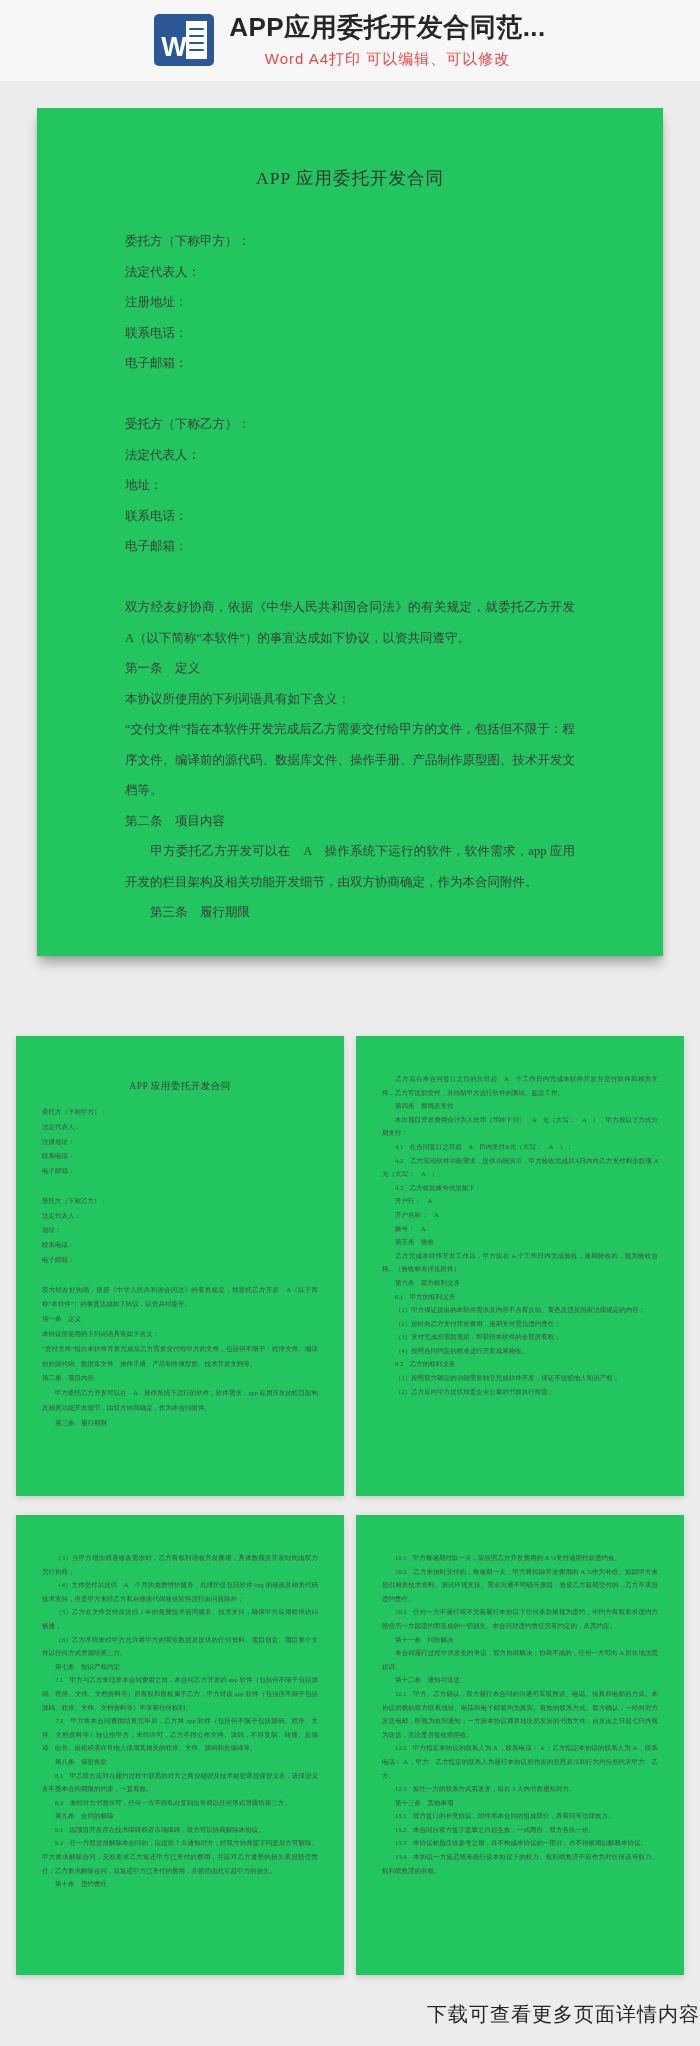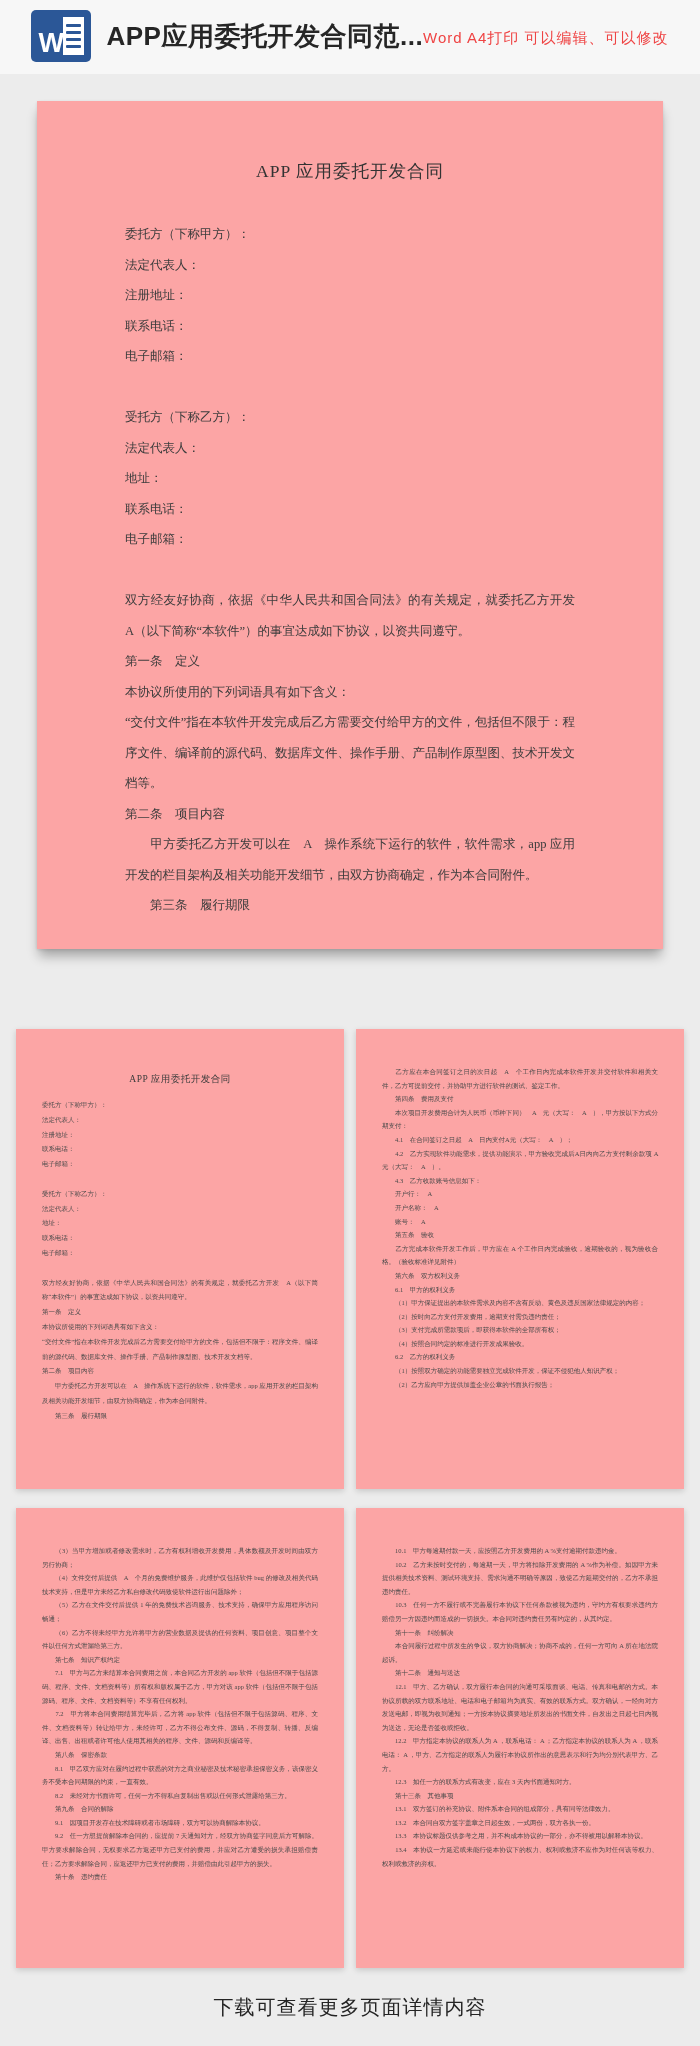--- a/index.html
+++ b/index.html
@@ -31,34 +31,34 @@
     font:bold 27px/1 "Liberation Sans",sans-serif;
   }
   .icon-doc{
     position:absolute;right:7px;top:7px;
     width:21px;height:38px;
     background:#fff;
     display:flex;flex-direction:column;justify-content:space-evenly;
     padding:3px;box-sizing:border-box;
   }
   .icon-doc i{height:2.5px;background:#2b5797;border-radius:1px;}
-  .head-text{display:flex;flex-direction:row;align-items:center;}
+  .head-text{display:flex;flex-direction:column;align-items:center;}
   .file-title{
     margin:0;
     font-size:26px;font-weight:bold;color:#262626;
     letter-spacing:0.5px;
   }
   .file-subtitle{
     margin-top:5px;
     font-size:15px;color:#ef4444;letter-spacing:1px;
   }
   
   .doc-font{font-family:"Liberation Serif","DejaVu Serif",serif;color:#3c3c3c;}
   .sheet{
-    background:#fca5a5;
+    background:#22c55e;
     overflow:hidden;
     box-sizing:border-box;
   }
   .sheet.large{
     width:626px;height:848px;
     margin:27px auto 0;
     padding:58px 88px 0;
     box-shadow:0 9px 11px -2px rgba(0,0,0,0.30),0 1px 3px rgba(0,0,0,0.10);
   }
   .sheet.large .doc-title{
@@ -97,21 +97,21 @@
   .thumb .ln{
     font-size:6.5px;
     line-height:13.6px;
     text-align:justify;
     white-space:pre-wrap;
   }
   .thumb.first .ln{line-height:14.8px;}
   
   .footer-note{
     padding:0 0 18px;
-    text-align:center;
+    text-align:right;
     font-size:20px;
     color:#242424;
     letter-spacing:1px;
   }
 </style>
 </head>
 <body>
 
 <header class="file-header">
   <div class="word-icon">

